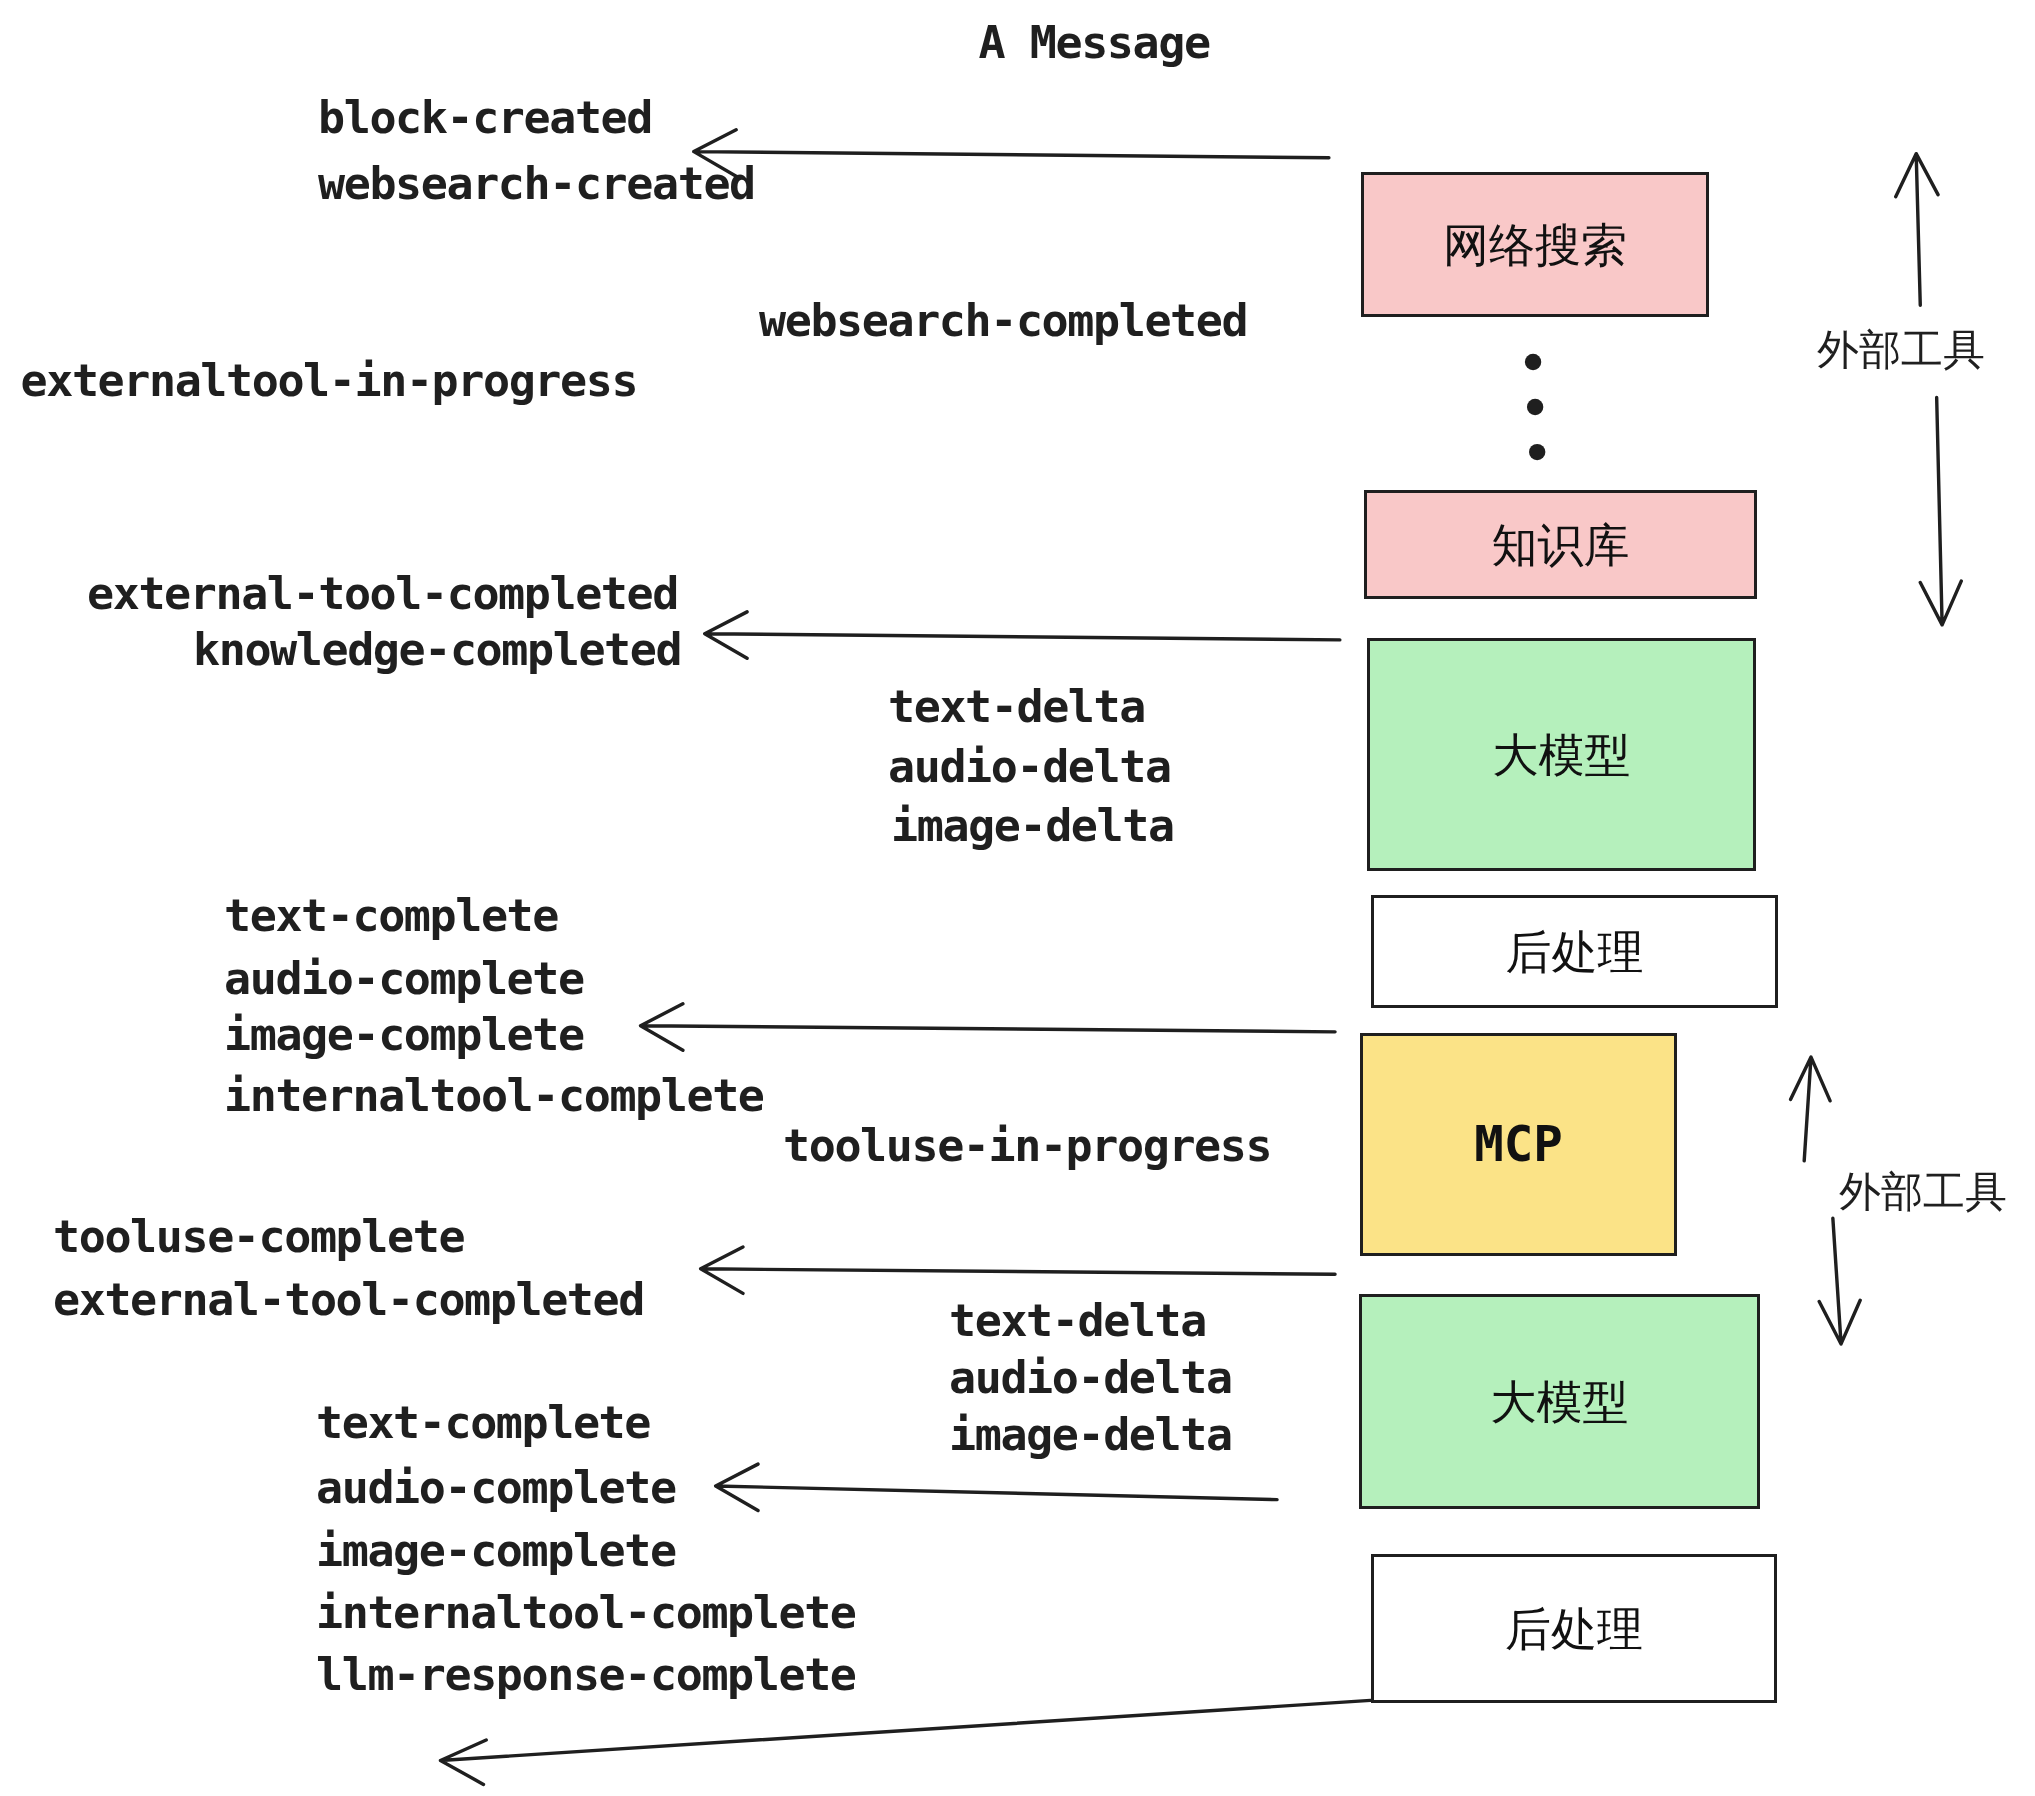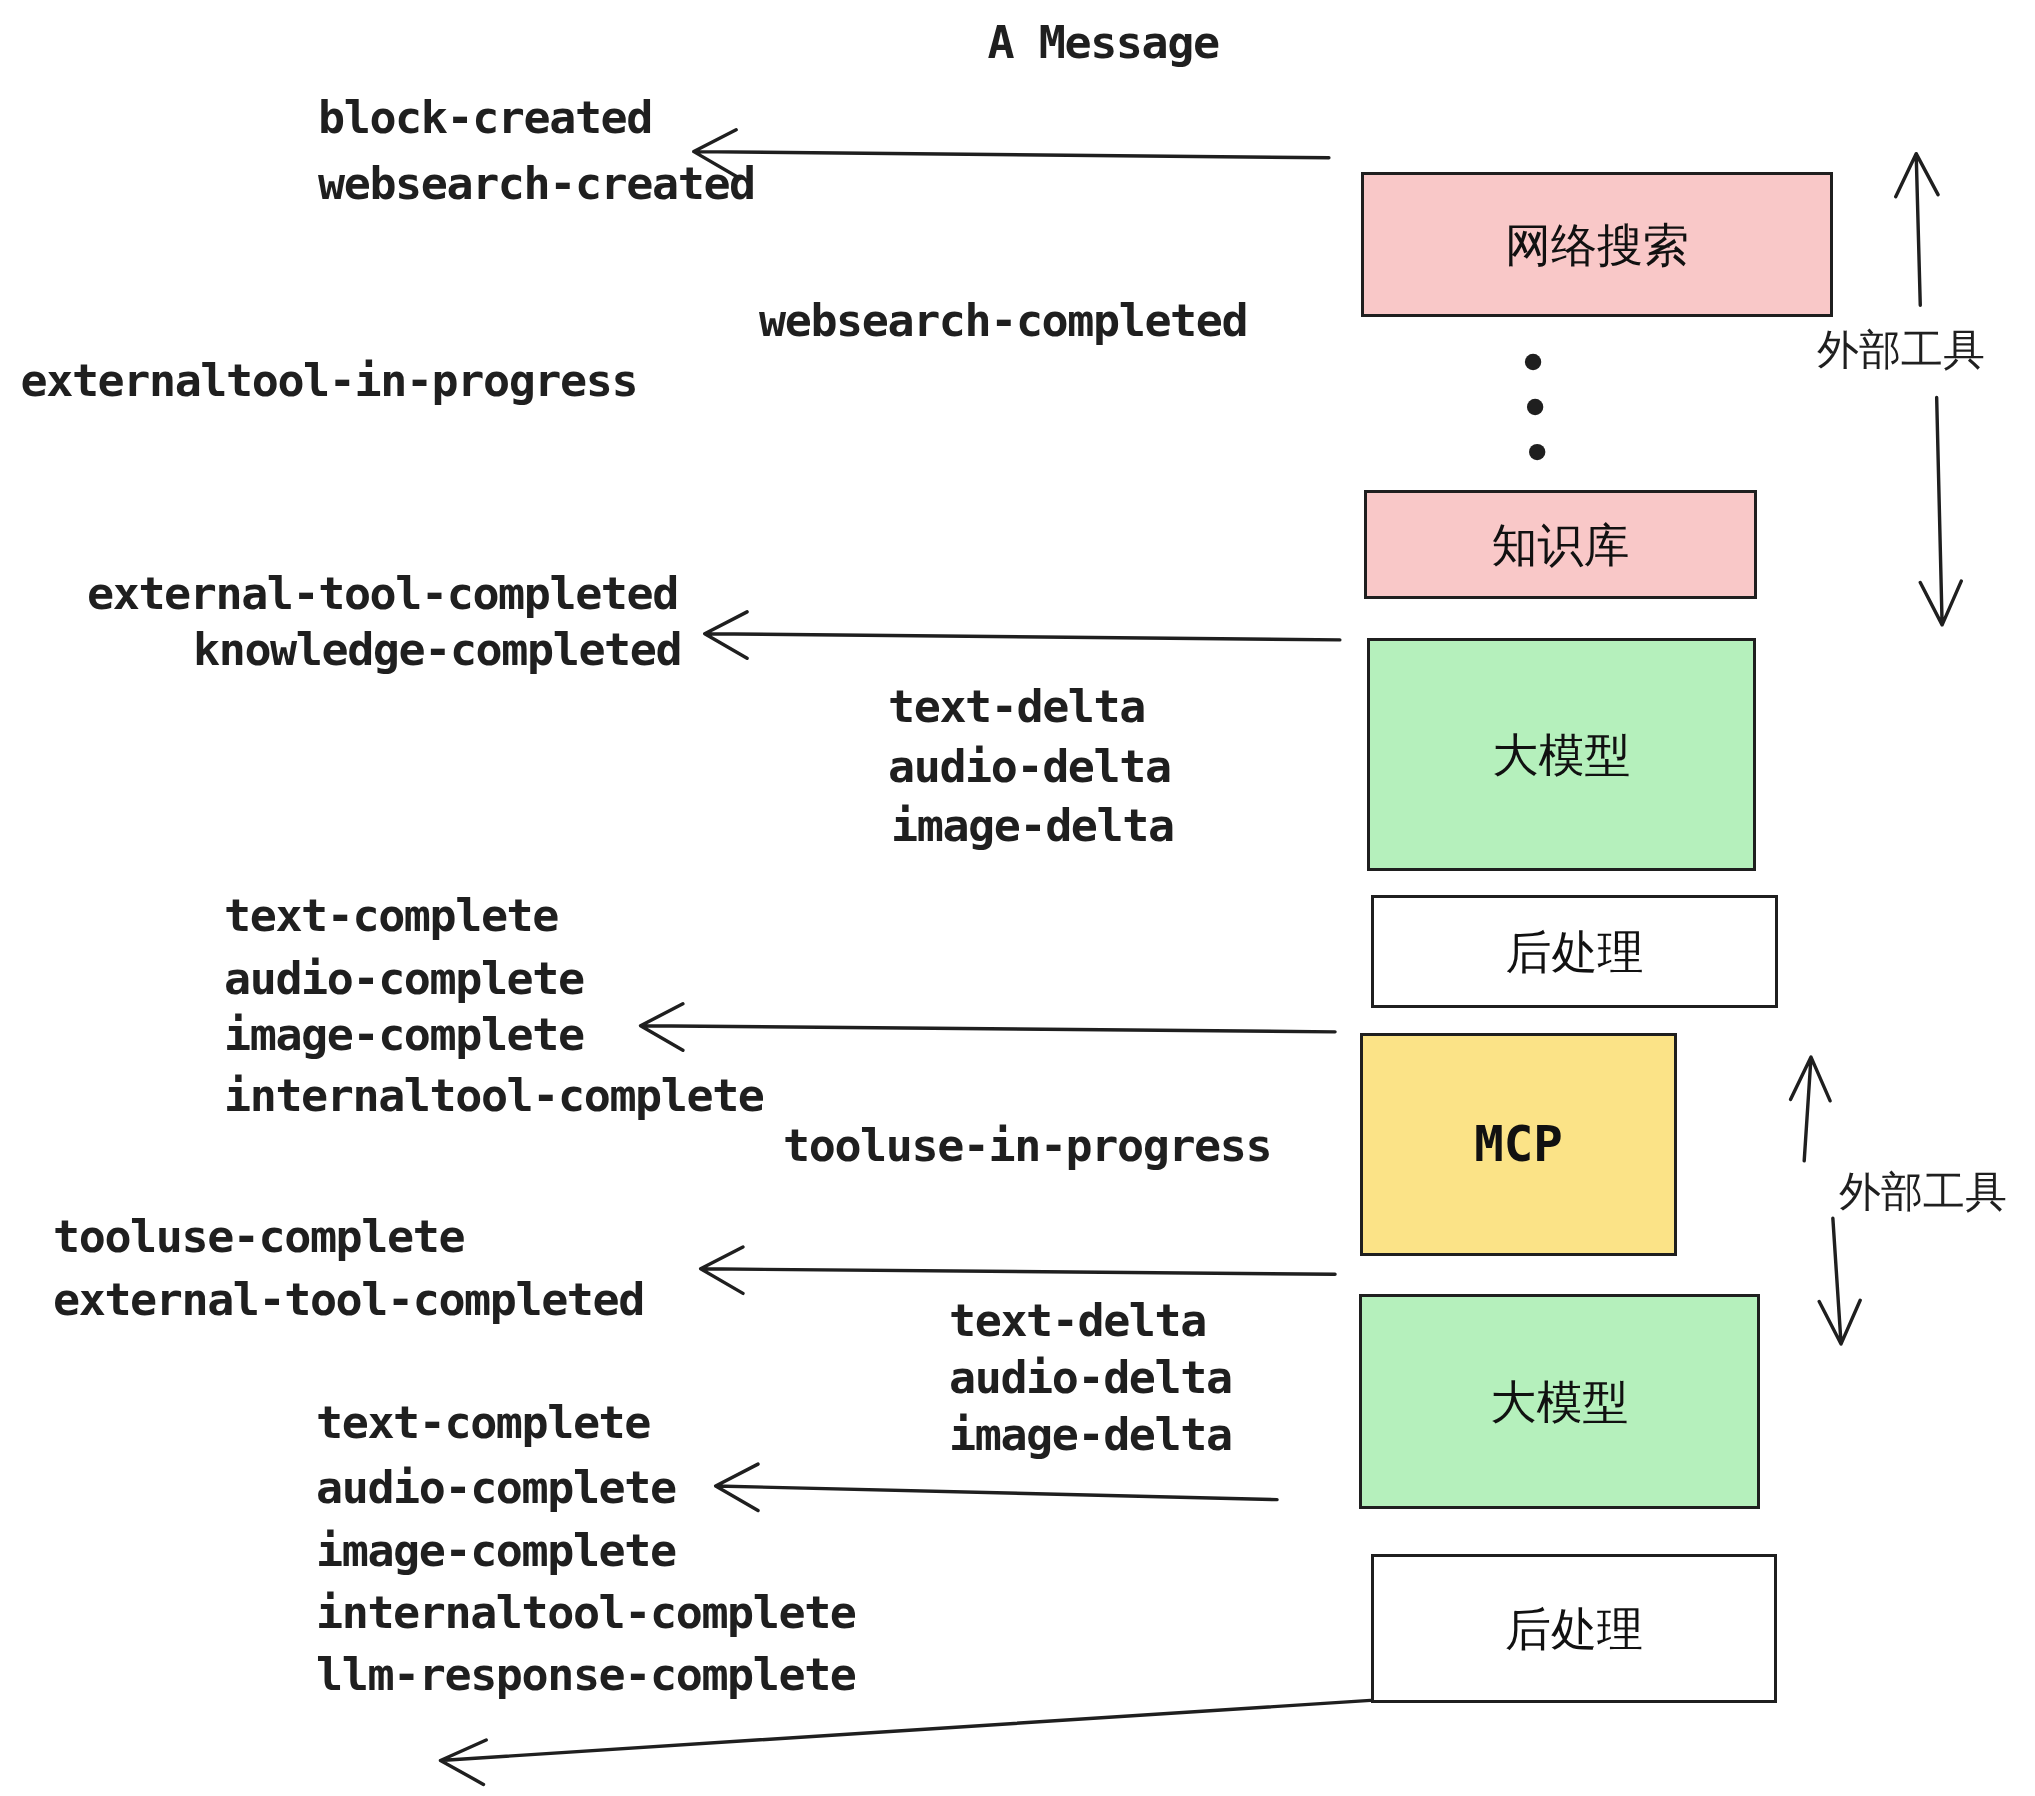--- a/index.html
+++ b/index.html
@@ -14,21 +14,21 @@
   }
   #arrows{position:absolute;left:0;top:0;width:2035px;height:1796px;}
   .ev{
     position:absolute; white-space:nowrap; color:var(--ink);
     font:600 45px/1 "DejaVu Sans Mono", monospace;
     transform:translateY(-50%); letter-spacing:-1.4px;
   }
   .title{
     position:absolute; white-space:nowrap; color:var(--ink);
     font:700 45px/1 "DejaVu Sans Mono", monospace;
-    transform:translate(-50%,-50%); letter-spacing:-1.4px;margin-left:9px;
+    transform:translate(-50%,-50%); letter-spacing:-1.4px;
   }
   .box{
     position:absolute; box-sizing:border-box; border:3.4px solid var(--ink);
     display:flex; align-items:center; justify-content:center;
   }
   .box--pink{background:var(--pink);}
   .box--green{background:var(--green);}
   .box--yellow{background:var(--yellow);}
   .box--white{background:var(--white);}
   .box .lbl{
@@ -85,21 +85,21 @@
   <div class="ev" style="left:53px;top:1299px">external-tool-completed</div>
   <div class="ev" style="left:949px;top:1320px">text-delta</div>
   <div class="ev" style="left:949px;top:1377px">audio-delta</div>
   <div class="ev" style="left:949px;top:1434px">image-delta</div>
   <div class="ev" style="left:316px;top:1422px">text-complete</div>
   <div class="ev" style="left:316px;top:1487px">audio-complete</div>
   <div class="ev" style="left:316px;top:1550px">image-complete</div>
   <div class="ev" style="left:316px;top:1612px">internaltool-complete</div>
   <div class="ev" style="left:316px;top:1674px">llm-response-complete</div>
 
-  <div class="box box--pink" style="left:1361px;top:172px;width:472px;height:145px">
+  <div class="box box--pink" style="left:1361px;top:172px;width:348px;height:145px">
     <span class="lbl">网络搜索</span>
   </div>
   <div class="box box--pink" style="left:1364px;top:490px;width:393px;height:109px">
     <span class="lbl">知识库</span>
   </div>
   <div class="box box--green" style="left:1367px;top:638px;width:389px;height:233px">
     <span class="lbl">大模型</span>
   </div>
   <div class="box box--white" style="left:1371px;top:895px;width:407px;height:113px">
     <span class="lbl">后处理</span>

